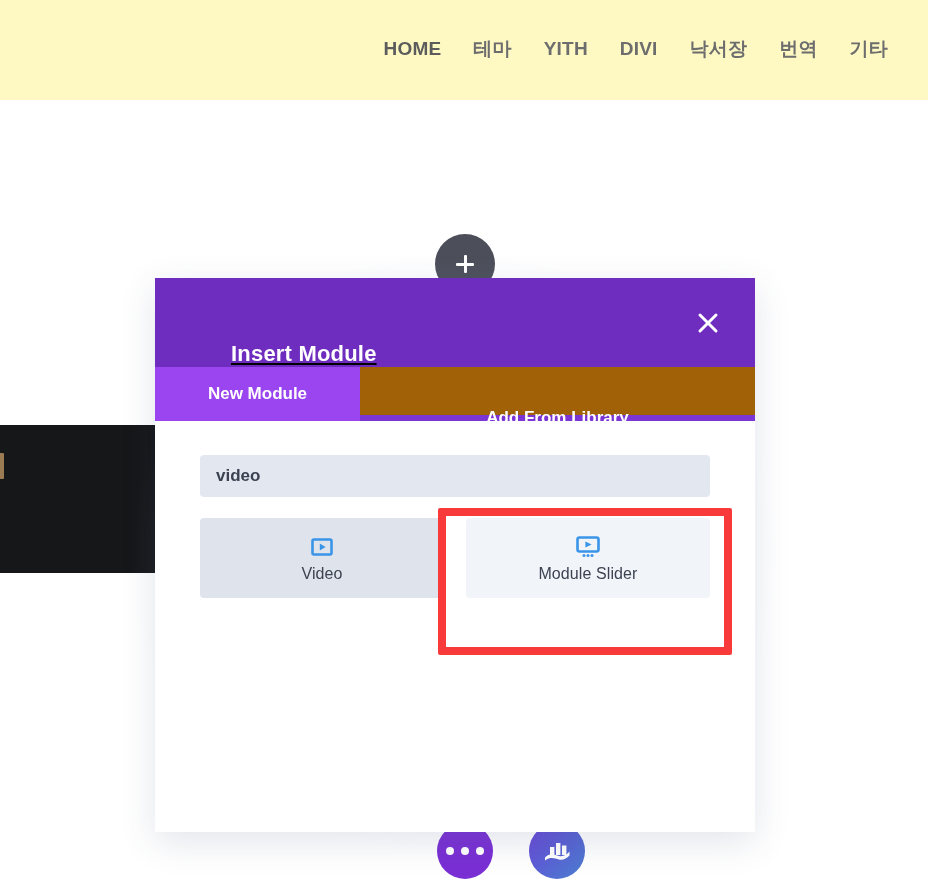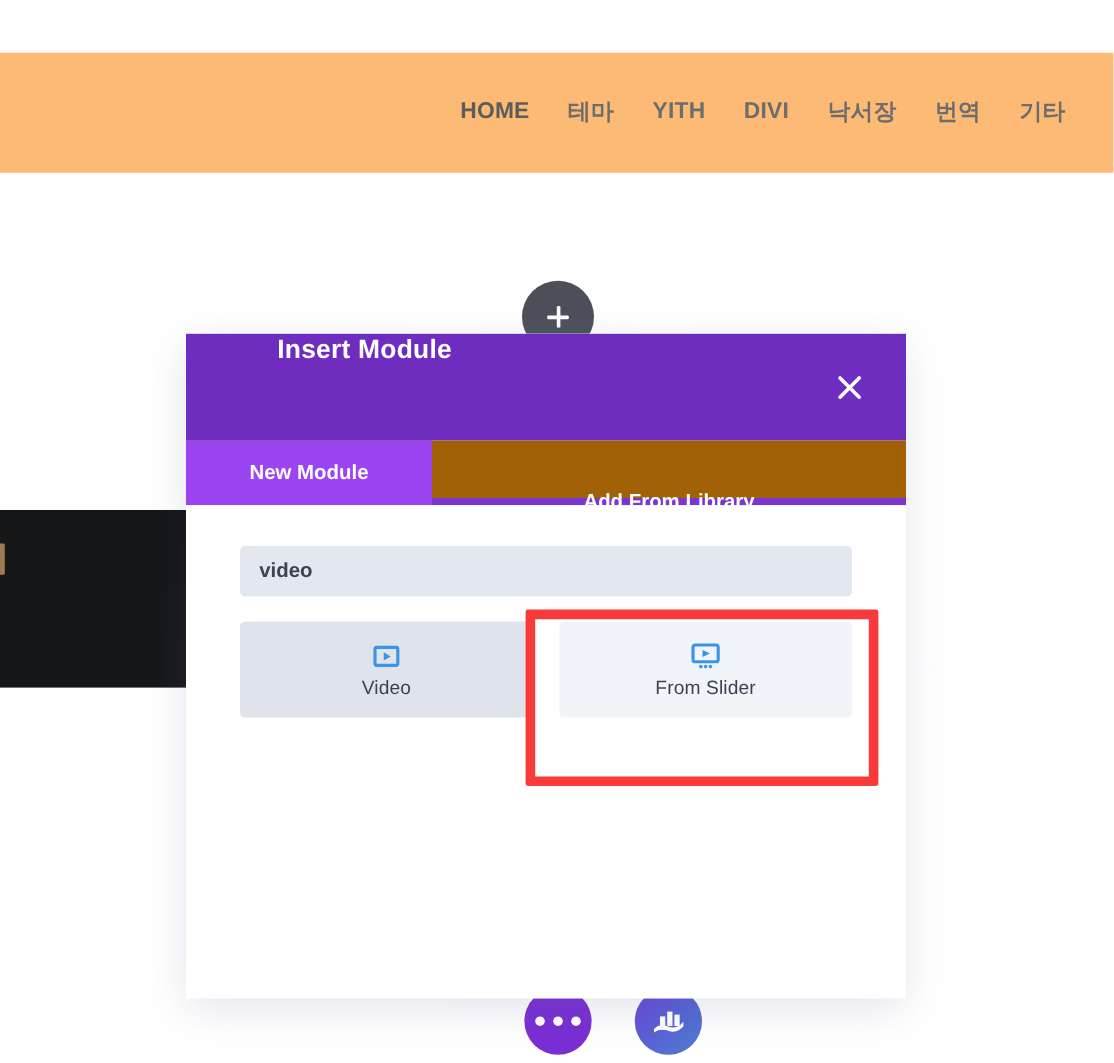--- a/index.html
+++ b/index.html
@@ -21,22 +21,21 @@
   .page-root {
     position: absolute;
     inset: 0;
     background: #ffffff;
   }
 
   .site-header {
     position: absolute;
     top: 0; left: 0; right: 0;
     height: 100px;
-    background: #fdba74;
-    margin-top: 44px;
+    background: #fef9c3;
   }
 
   .nav-list {
     position: absolute;
     top: 36px;
     right: 24px;
     display: flex;
     align-items: center;
     gap: 0;
     list-style: none;
@@ -146,23 +145,24 @@
     display: flex;
     flex-direction: column;
     overflow: hidden;
   }
 
   .modal-header {
     position: relative;
     height: 89px;
     background: #6e2dbf;
     display: flex;
-    align-items: flex-start;
+    align-items: flex-end;
     padding: 0 24px 0 76px;
     flex: 0 0 auto;
+    text-decoration: underline;
   }
   .modal-title {
     font-size: 22px;
     font-weight: bold;
     color: #ffffff;
     letter-spacing: .2px;
   }
   .modal-close {
     position: absolute;
     right: 32px;
@@ -341,21 +341,21 @@
         <div class="module-tile is-hovered">
           <span class="tile-icon">
             <svg width="26" height="26" viewBox="0 0 26 26">
               <rect x="2.5" y="3.5" width="21" height="14" rx="2" fill="none" stroke="#3a94e8" stroke-width="2.6"></rect>
               <path d="M10.4 7.6 L16.6 10.5 L10.4 13.4 Z" fill="#3a94e8"></path>
               <circle cx="9" cy="21.5" r="1.5" fill="#3a94e8"></circle>
               <circle cx="13" cy="21.5" r="1.5" fill="#3a94e8"></circle>
               <circle cx="17" cy="21.5" r="1.5" fill="#3a94e8"></circle>
             </svg>
           </span>
-          <span class="tile-label">From Slider</span>
+          <span class="tile-label">Module Slider</span>
         </div>
 
       </div>
     </div>
   </div>
 
   <div class="annotation-box"></div>
 
 </div>
 

